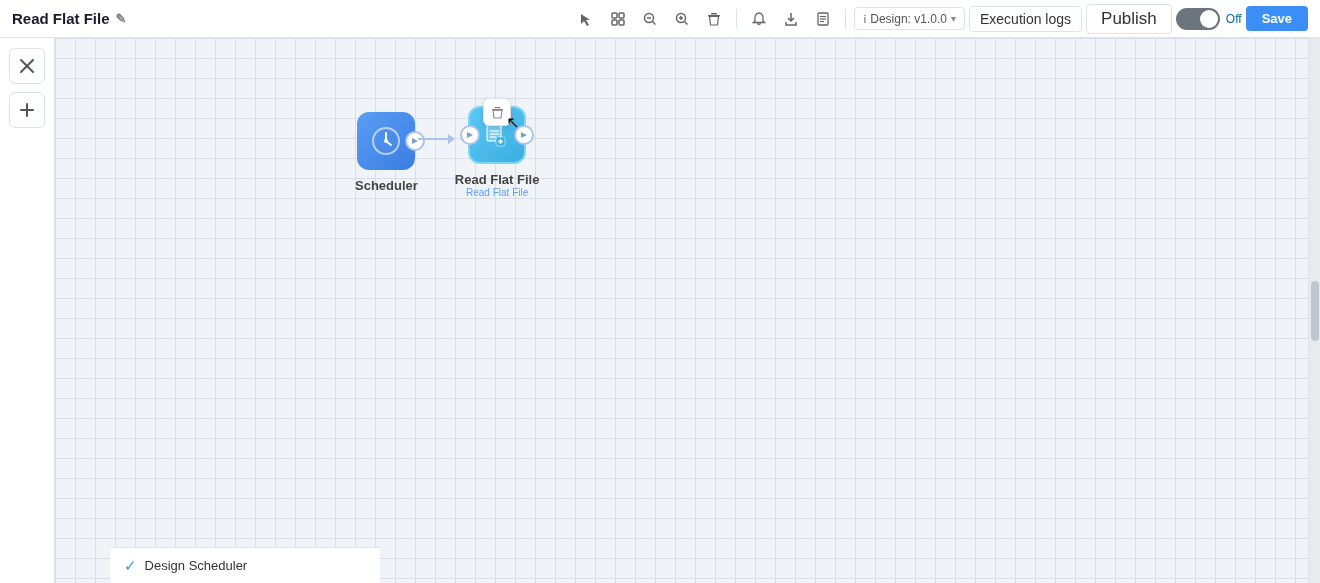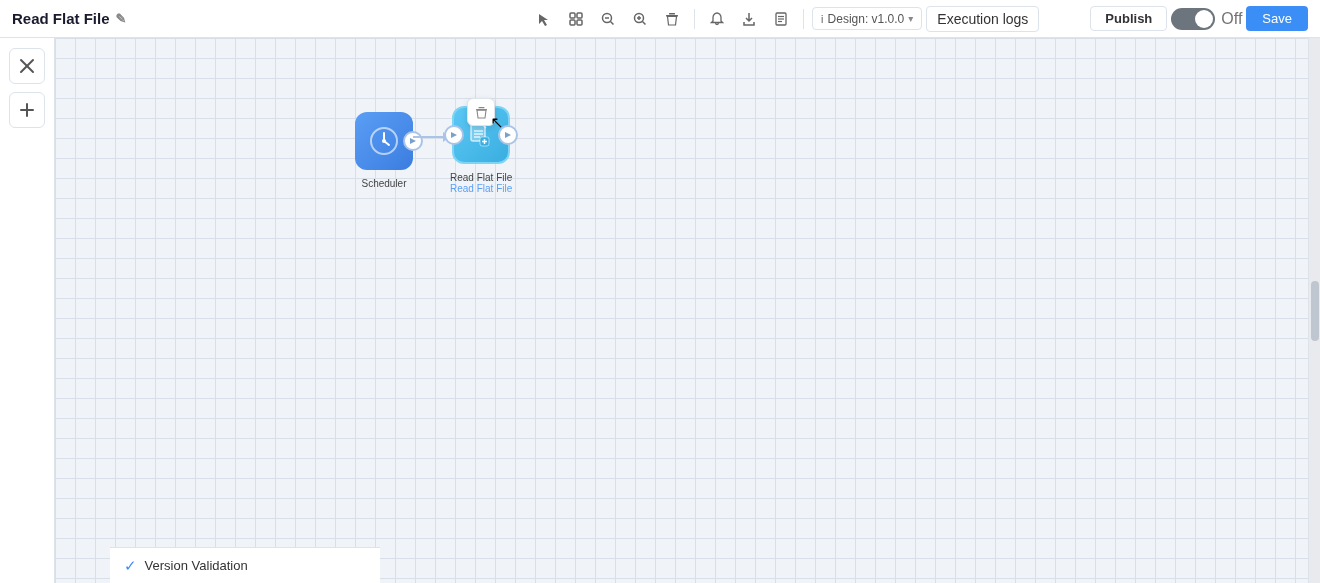--- a/index.html
+++ b/index.html
@@ -68,25 +68,24 @@
       padding: 4px 10px;
       font-size: 14px;
       color: #333;
       cursor: pointer;
     }
     .publish-btn {
       border: 1px solid #dde3ea;
       background: #fff;
       border-radius: 4px;
       padding: 4px 14px;
-      font-size: 13px;
+      font-size: 17px;
       color: #333;
       cursor: pointer;
-      font-weight: 700;
-      margin-left: 47px;
+      font-weight: 400;
     }
     .toggle-wrap {
       display: flex;
       align-items: center;
       gap: 6px;
     }
     .toggle {
       width: 44px;
       height: 22px;
       background: #6c757d;
@@ -97,31 +96,31 @@
     .toggle-knob {
       width: 18px;
       height: 18px;
       background: #fff;
       border-radius: 50%;
       position: absolute;
       top: 2px;
       right: 2px;
     }
     .toggle-label {
-      font-size: 16px;
-      color: #737373;
+      font-size: 12px;
+      color: #0369a1;
     }
     .save-btn {
       background: #3b8ef5;
       color: #fff;
       border: none;
       border-radius: 4px;
       padding: 5px 16px;
       font-size: 13px;
-      font-weight: 400;
+      font-weight: 700;
       cursor: pointer;
     }
 
     
     .main-area {
       display: flex;
       height: calc(583px - 38px);
     }
 
     
@@ -275,24 +274,24 @@
       transform: translateY(-50%);
       display: flex;
       align-items: center;
       justify-content: center;
       font-size: 9px;
       color: #7aa0cc;
     }
 
     .node-label {
       margin-top: 8px;
-      font-size: 10px;
+      font-size: 13px;
       color: #444;
       text-align: right;
-      font-weight: 400;
+      font-weight: 700;
     }
     .node-sublabel {
       font-size: 10px;
       color: #5b9ef5;
       text-align: center;
     }
 
     .connector {
       display: flex;
       align-items: center;
@@ -510,20 +509,20 @@
           </div>
         </div>
         <div class="node-label">Read Flat File</div>
         <div class="node-sublabel">Read Flat File</div>
       </div>
 
     </div>
 
     <div class="bottom-bar">
       <span class="check-icon">✓</span>
-      <span>Version Validation</span>
+      <span>Design Scheduler</span>
     </div>
   </div>
 
   <div class="right-scrollbar">
     <div class="scrollbar-thumb"></div>
   </div>
 </div>
 
 </body></html>

